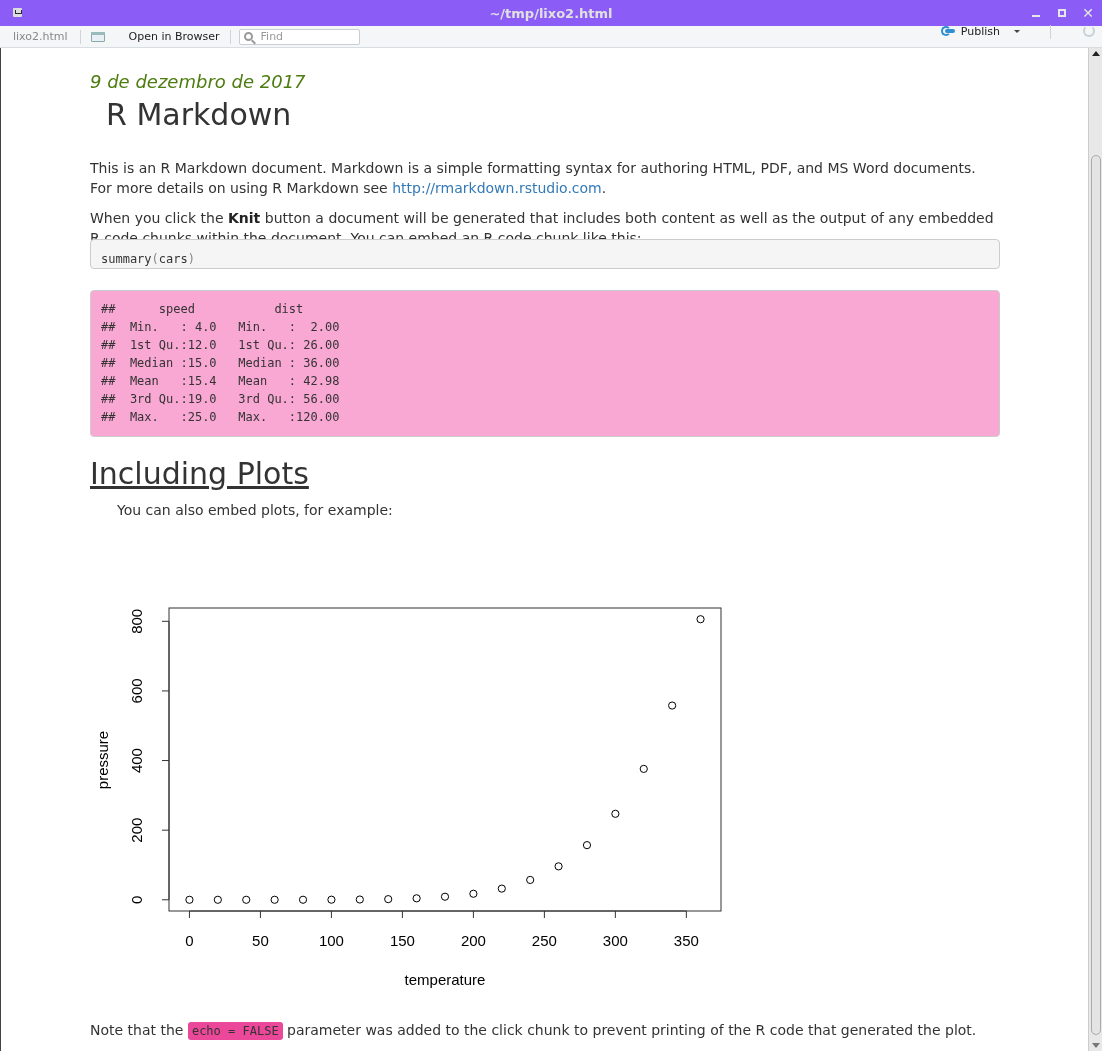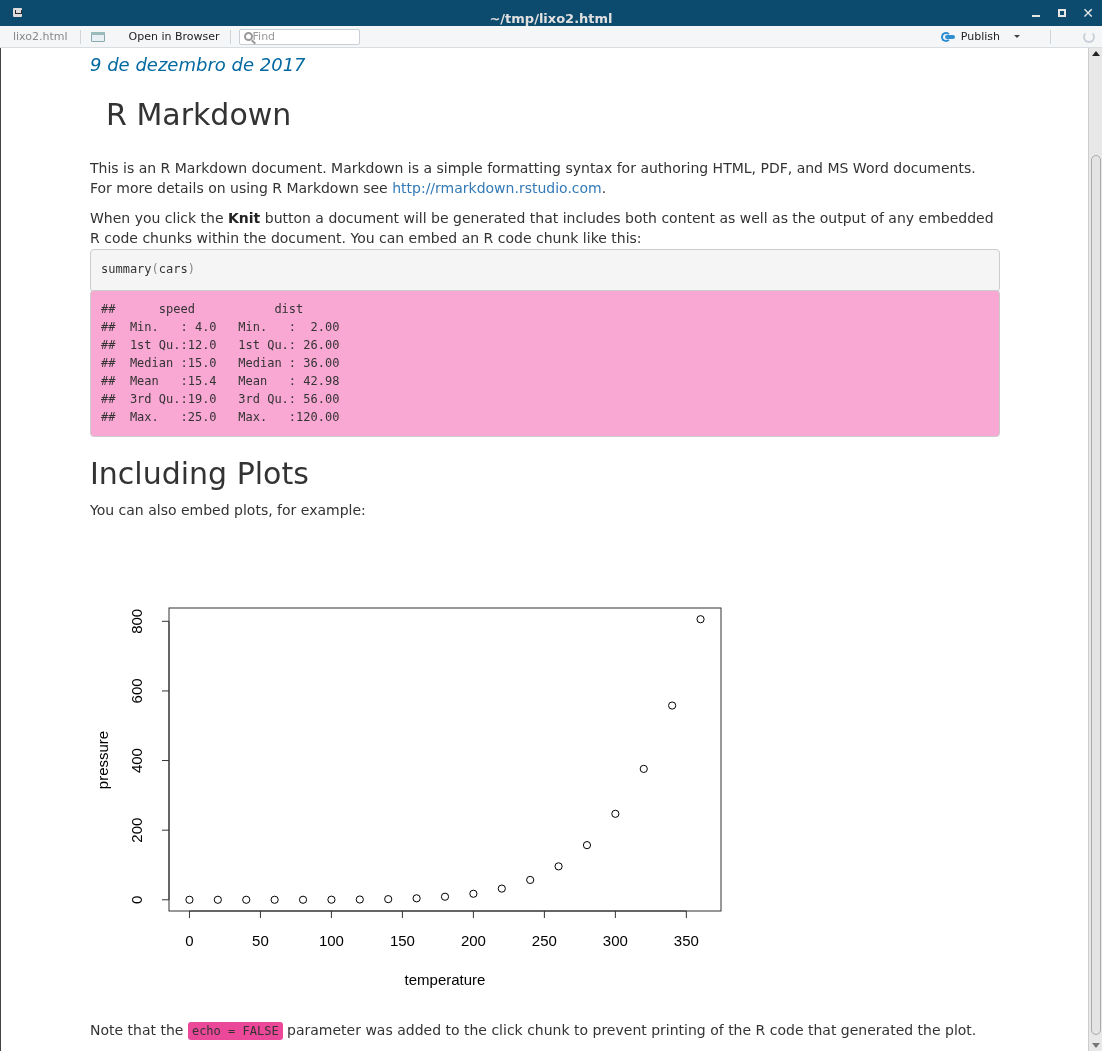--- a/index.html
+++ b/index.html
@@ -1,22 +1,22 @@
 <!DOCTYPE html>
 <html><head>
 <meta charset="utf-8">
 <style>
   * { box-sizing: border-box; margin: 0; padding: 0; }
   html, body { width: 1102px; height: 1051px; overflow: hidden; background: #fff; }
   body { font-family: "DejaVu Sans", sans-serif; color: #333; position: relative; }
 
   .titlebar {
     position: absolute; left: 0; top: 0; width: 1102px; height: 26px;
-    background: #0c4a6e; color: #e6e6e6;
-    display: flex; align-items: flex-end; justify-content: center;
+    background: #8b5cf6; color: #e6e6e6;
+    display: flex; align-items: center; justify-content: center;
   }
   .titlebar .app-icon {
     position: absolute; left: 13px; top: 8px; width: 9px; height: 9px;
     background: #ddd; border-radius: 1px;
   }
   .titlebar .app-icon::after {
     content: ""; position: absolute; left: 2px; top: 2px; width: 5px; height: 3px;
     border: 1px solid #2b2b2b; border-top: none;
   }
   .titlebar .title { font-size: 13px; font-weight: bold; color: #e0e0e0; }
@@ -31,54 +31,54 @@
     background: #f4f6f8; border-bottom: 1px solid #d8dde2;
     display: flex; align-items: center; font-size: 11px; color: #222;
   }
   .toolbar .fname { color: #888; padding-left: 13px; padding-right: 8px; }
   .toolbar .sep { width: 1px; height: 14px; background: #d0d4d8; margin: 0 4px; }
   .toolbar .open-btn { display: flex; align-items: center; gap: 24px; padding: 0 6px; cursor: pointer; }
   .browser-icon { width: 14px; height: 10px; border: 1px solid #8aa; border-radius: 1px; background: #e8f0f6; position: relative; }
   .browser-icon::before { content: ""; position: absolute; left: -1px; top: -1px; width: 14px; height: 3px; background: #9bb; }
   .find-box {
     margin-left: 4px; width: 121px; height: 16px; border: 1px solid #c8ced4; border-radius: 2px; background: #fff;
-    display: flex; align-items: center; padding-left: 4px; color: #999; font-size: 11px;
+    display: flex; align-items: center; padding-left: 4px; gap: 8px; color: #999; font-size: 11px;
   }
   .search-glyph { width: 9px; height: 9px; border: 2px solid #999; border-radius: 50%; position: relative; }
   .search-glyph::after { content: ""; position: absolute; right: -5px; bottom: -4px; width: 5px; height: 2px; background: #999; transform: rotate(45deg); }
-  .toolbar .right { margin-left: auto; display: flex; align-items: center; height: 24px; gap: 20px; }
+  .toolbar .right { margin-left: auto; display: flex; align-items: flex-start; height: 24px; gap: 20px; }
   .publish-btn { display: flex; align-items: center; gap: 6px; padding: 0 6px; cursor: pointer; }
   .publish-icon { width: 14px; height: 12px; position: relative; }
   .publish-icon::before { content: ""; position: absolute; left: 0; top: 1px; width: 10px; height: 10px; border: 2px solid #2f8fd0; border-radius: 50%; border-right-color: transparent; box-sizing: border-box;}
   .publish-icon::after { content: ""; position: absolute; left: 4px; top: 4px; width: 10px; height: 4px; background: #2f8fd0; border-radius: 2px; }
   .caret { width: 0; height: 0; border-left: 3px solid transparent; border-right: 3px solid transparent; border-top: 3px solid #444; margin-left: 8px; }
   .refresh-icon { width: 12px; height: 12px; border: 2px solid #c8d0d8; border-radius: 50%; border-top-color: transparent; margin: 0 7px 0 8px; }
 
   .viewport { position: absolute; left: 0; top: 48px; width: 1088px; height: 1003px; overflow: hidden; background: #fff; border-left: 1px solid #444; }
   .content { position: absolute; left: 89px; top: 0; width: 910px; }
 
-  .date { position: absolute; top: 6px; left: 0; font-size: 18px; font-style: italic; color: #0369a1; white-space: nowrap; }
+  .date { position: absolute; top: 23px; left: 0; font-size: 18px; font-style: italic; color: #4d7c0f; white-space: nowrap; }
   h1 { position: absolute; left: 0; font-size: 30px; font-weight: normal; color: #333; white-space: nowrap; }
   .h1a { top: 49px; margin-left: 16px; }
-  .h1b { top: 408px; }
+  .h1b { top: 408px; text-decoration: underline; }
   p { position: absolute; left: 0; font-size: 14px; line-height: 20px; color: #333; width: 910px; }
   .p1 { top: 93px; margin-top: 17px; }
   .p2 { top: 160px; }
-  .p3 { top: 452px; }
+  .p3 { top: 452px; margin-left: 27px; }
   .p4 { top: 972px; white-space: nowrap; }
   a { color: #337ab7; text-decoration: none; }
   b { font-weight: bold; color: #222; }
   code.inline { font-family: "DejaVu Sans Mono", monospace; font-size: 12px; background: #ec4899; padding: 2px 4px; border-radius: 3px; color: #333; }
 
   pre {
     position: absolute; left: 0; width: 910px;
     font-family: "DejaVu Sans Mono", monospace; font-size: 12px; line-height: 18px; color: #333;
     border: 1px solid #ccc; border-radius: 4px; padding: 10px 10px;
   }
-  pre.src { top: 201px; height: 43px; background: #f5f5f5; }
+  pre.src { top: 191px; height: 30px; background: #f5f5f5; }
   pre.src .paren { color: #888; }
   pre.out { top: 242px; height: 147px; background: #f9a8d4; padding-top: 9px; }
 
   .plot { position: absolute; left: 0; top: 530px; }
   .plot svg text { font-family: "Liberation Sans", sans-serif; }
 
   .scrollbar { position: absolute; right: 0; top: 48px; width: 14px; height: 1003px; background: #e8e8e8; border-left: 1px solid #ccc; }
   .scroll-up, .scroll-down { position: absolute; left: 0; width: 14px; height: 12px; }
   .scroll-up { top: 0; }
   .scroll-down { bottom: 0; }

